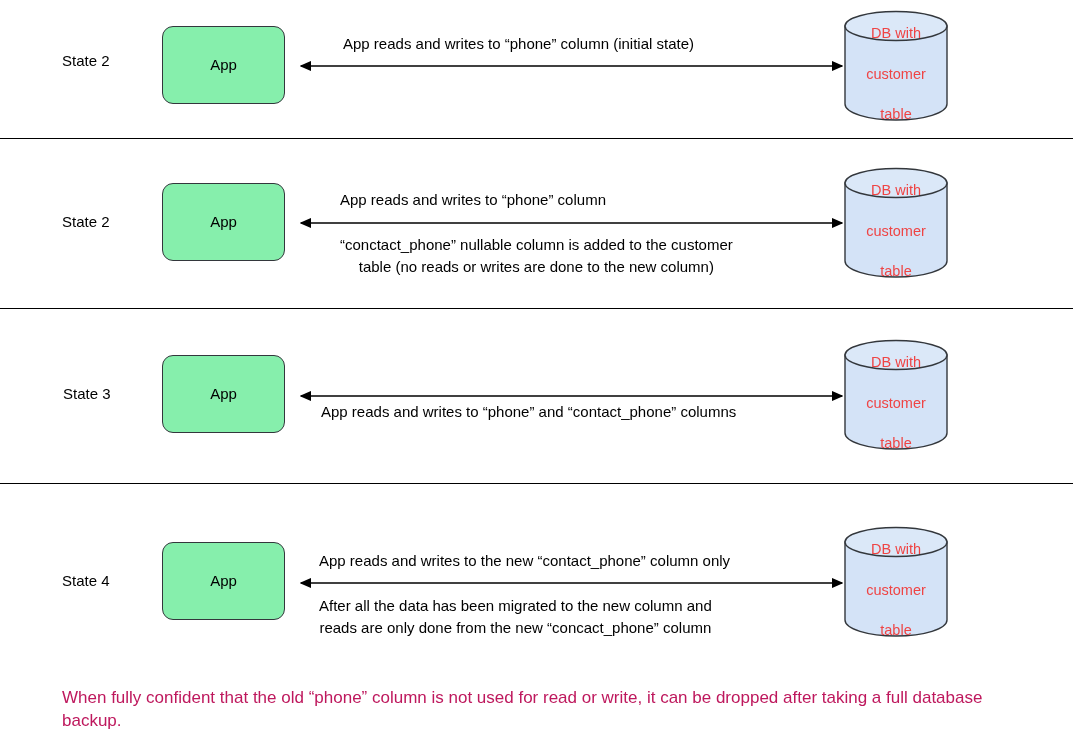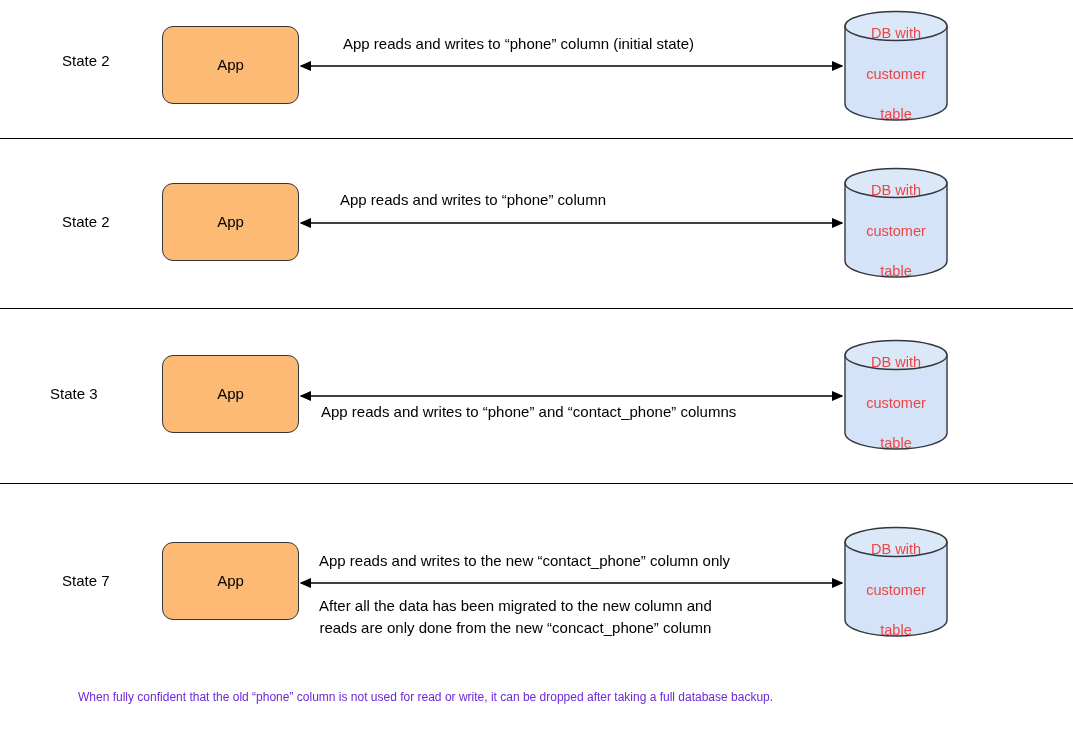--- a/index.html
+++ b/index.html
@@ -43,23 +43,23 @@
     line-height: 18px;
     color: #000000;
     white-space: nowrap;
     text-align: left;
   }
 
   
   .app-box {
     position: absolute;
     left: 162px;
-    width: 137px;
+    width: 123px;
     height: 78px;
-    background: #fdba74;
+    background: #86efac;
     border: 1.4px solid #33373c;
     border-radius: 11px;
     box-sizing: border-box;
     display: flex;
     align-items: center;
     justify-content: center;
   }
   .app-box-label {
     font-size: 15px;
     line-height: 18px;
@@ -118,25 +118,24 @@
   }
   .edge-caption.above { }
   .edge-caption.below { }
 
   
   .footer-note {
     position: absolute;
     left: 62px;
     top: 686px;
     width: 960px;
-    font-size: 12px;
+    font-size: 17px;
     line-height: 23px;
-    color: #6d28d9;
+    color: #be185d;
     text-align: left;
-    margin-left: 16px;
   }
 </style>
 </head>
 <body>
 
 <div class="diagram">
 
   <div class="state-row" style="top:0px; height:139px;">
     <div class="state-label" style="left:62px; top:52px;">State 2</div>
 
@@ -191,38 +190,40 @@
             <path d="M9,0 L0,4 L9,8 Z" fill="#000000"></path>
           </marker>
           <marker id="arrR2" markerWidth="9" markerHeight="8" refX="8" refY="4" orient="auto">
             <path d="M0,0 L9,4 L0,8 Z" fill="#000000"></path>
           </marker>
         </defs>
         <line x1="2" y1="6" x2="543" y2="6" stroke="#000000" stroke-width="1.3" marker-start="url(#arrL2)" marker-end="url(#arrR2)"></line>
       </svg>
     </div>
 
+    <div class="edge-caption below" style="left:340px; top:95px;">“conctact_phone” nullable column is added to the customer
+table (no reads or writes are done to the new column)</div>
 
     <div class="db-cyl" style="top:28px;">
       <svg width="106" height="110" viewBox="0 0 106 110">
         <path d="M2,16 L2,94 A51,16 0 0 0 104,94 L104,16 Z" fill="#d4e3f7" stroke="#33373c" stroke-width="1.4"></path>
         <ellipse cx="53" cy="16" rx="51" ry="14.5" fill="#dbe8f8" stroke="#33373c" stroke-width="1.4"></ellipse>
       </svg>
       <div class="db-cyl-text">
         <span>DB with</span>
         <span>customer</span>
         <span>table</span>
       </div>
     </div>
 
     <div class="row-divider" style="top:169px;"></div>
   </div>
 
   <div class="state-row" style="top:309px; height:175px;">
-    <div class="state-label" style="left:50px; top:76px;">State 3</div>
+    <div class="state-label" style="left:63px; top:76px;">State 3</div>
 
     <div class="app-box" style="top:46px;">
       <span class="app-box-label">App</span>
     </div>
 
     <div class="edge-caption above" style="left:321px; top:54px;margin-top:38px;">App reads and writes to “phone” and “contact_phone” columns</div>
 
     <div class="connector" style="top:81px;">
       <svg width="545" height="12" viewBox="0 0 545 12">
         <defs>
@@ -247,21 +248,21 @@
         <span>DB with</span>
         <span>customer</span>
         <span>table</span>
       </div>
     </div>
 
     <div class="row-divider" style="top:174px;"></div>
   </div>
 
   <div class="state-row" style="top:484px; height:176px;">
-    <div class="state-label" style="left:62px; top:88px;">State 7</div>
+    <div class="state-label" style="left:62px; top:88px;">State 4</div>
 
     <div class="app-box" style="top:58px;">
       <span class="app-box-label">App</span>
     </div>
 
     <div class="edge-caption above" style="left:319px; top:66px;">App reads and writes to the new “contact_phone” column only</div>
 
     <div class="connector" style="top:93px;">
       <svg width="545" height="12" viewBox="0 0 545 12">
         <defs>

